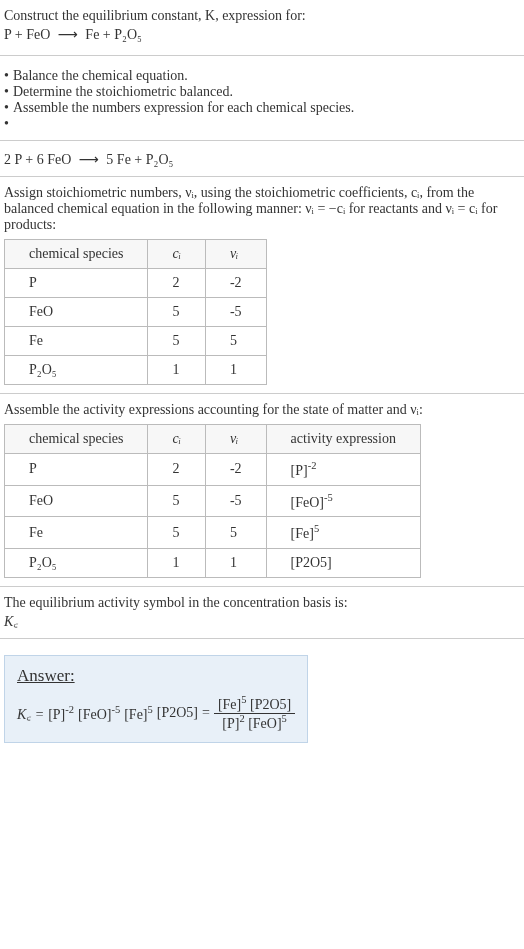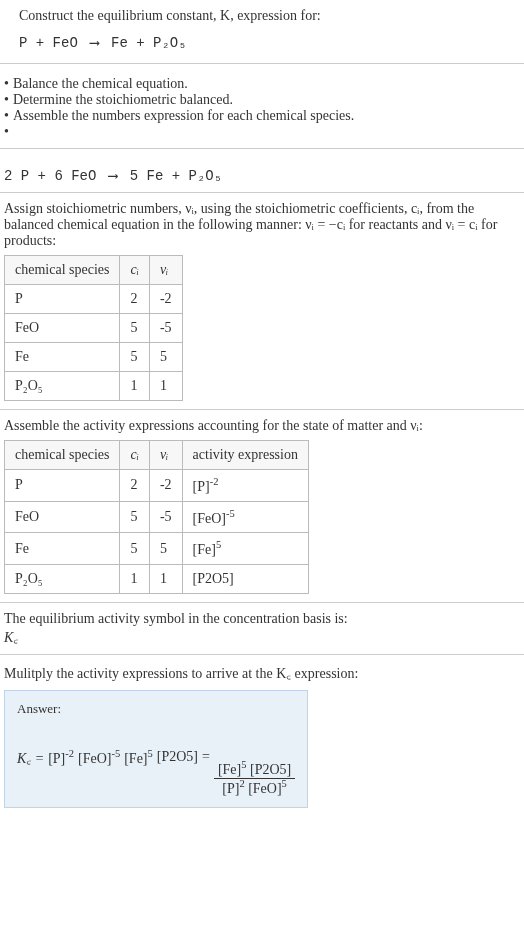--- a/index.html
+++ b/index.html
@@ -15,26 +15,26 @@
       width: 524px;
     }
     .section {
       border-bottom: 1px solid #ccc;
       padding: 8px 4px;
     }
     .section:last-of-type {
       border-bottom: none;
     }
     .intro {
-      padding: 8px 19px 12px;
+      padding: 8px 4px 12px;
       border-bottom: 1px solid #ccc;
     }
     .formula {
-      font-family: Liberation Mono, monospace;
-      margin-top: 10px;
+      font-family: Liberation Serif, serif;
+      margin-top: 2px;
     }
     sup, .sup {
       font-size: 0.75em;
       vertical-align: super;
     }
     .arrow {
       margin: 0 4px;
     }
     .bullets {
       margin-top: 4px;
@@ -44,45 +44,45 @@
     }
     .bullet-mark {
       margin-right: 4px;
     }
     table {
       border-collapse: collapse;
       margin-top: 6px;
     }
     th, td {
       border: 1px solid #bbb;
-      padding: 6px 10px;
+      padding: 6px 24px;
       text-align: left;
       font-weight: normal;
     }
     th {
       background: #f7f7f7;
     }
     td.center, th.center {
     }
     .answer-box {
       background: #e8f0f8;
       border: 1px solid #c0d4e8;
       padding: 10px 12px;
       margin-top: 8px;
       display: inline-block;
     }
     .answer-label {
-      font-size: 13px;
-      margin-bottom: 0;
+      font-size: 17px;
+      margin-bottom: 8px;
+      text-decoration: underline;
     }
     .fraction {
       display: inline-block;
       vertical-align: middle;
       text-align: center;
-      margin-top: 42px;
     }
     .frac-num {
       display: block;
       border-bottom: 1px solid #333;
       padding: 0 4px;
     }
     .frac-den {
       display: block;
       padding: 0 4px;
     }
@@ -208,21 +208,20 @@
   </tbody>
     </table>
 </div>
 
 <div class="section">
   <div>The equilibrium activity symbol in the concentration basis is:</div>
   <div class="ital">K꜀</div>
 </div>
 
 <div class="section">
-  <div>Mulitply the activity expressions to arrive at the K꜀ expression:</div>
   <div class="answer-box">
     <div class="answer-label">Answer:</div>
     <div class="kc-line">
       <span class="ital">K꜀ =</span>
       <span><span>[P]</span><sup>-2</sup></span>
       <span><span>[FeO]</span><sup>-5</sup></span>
       <span><span>[Fe]</span><sup>5</sup></span>
       <span><span>[P2O5]</span></span>
       <span>=</span>
       <span class="fraction">

